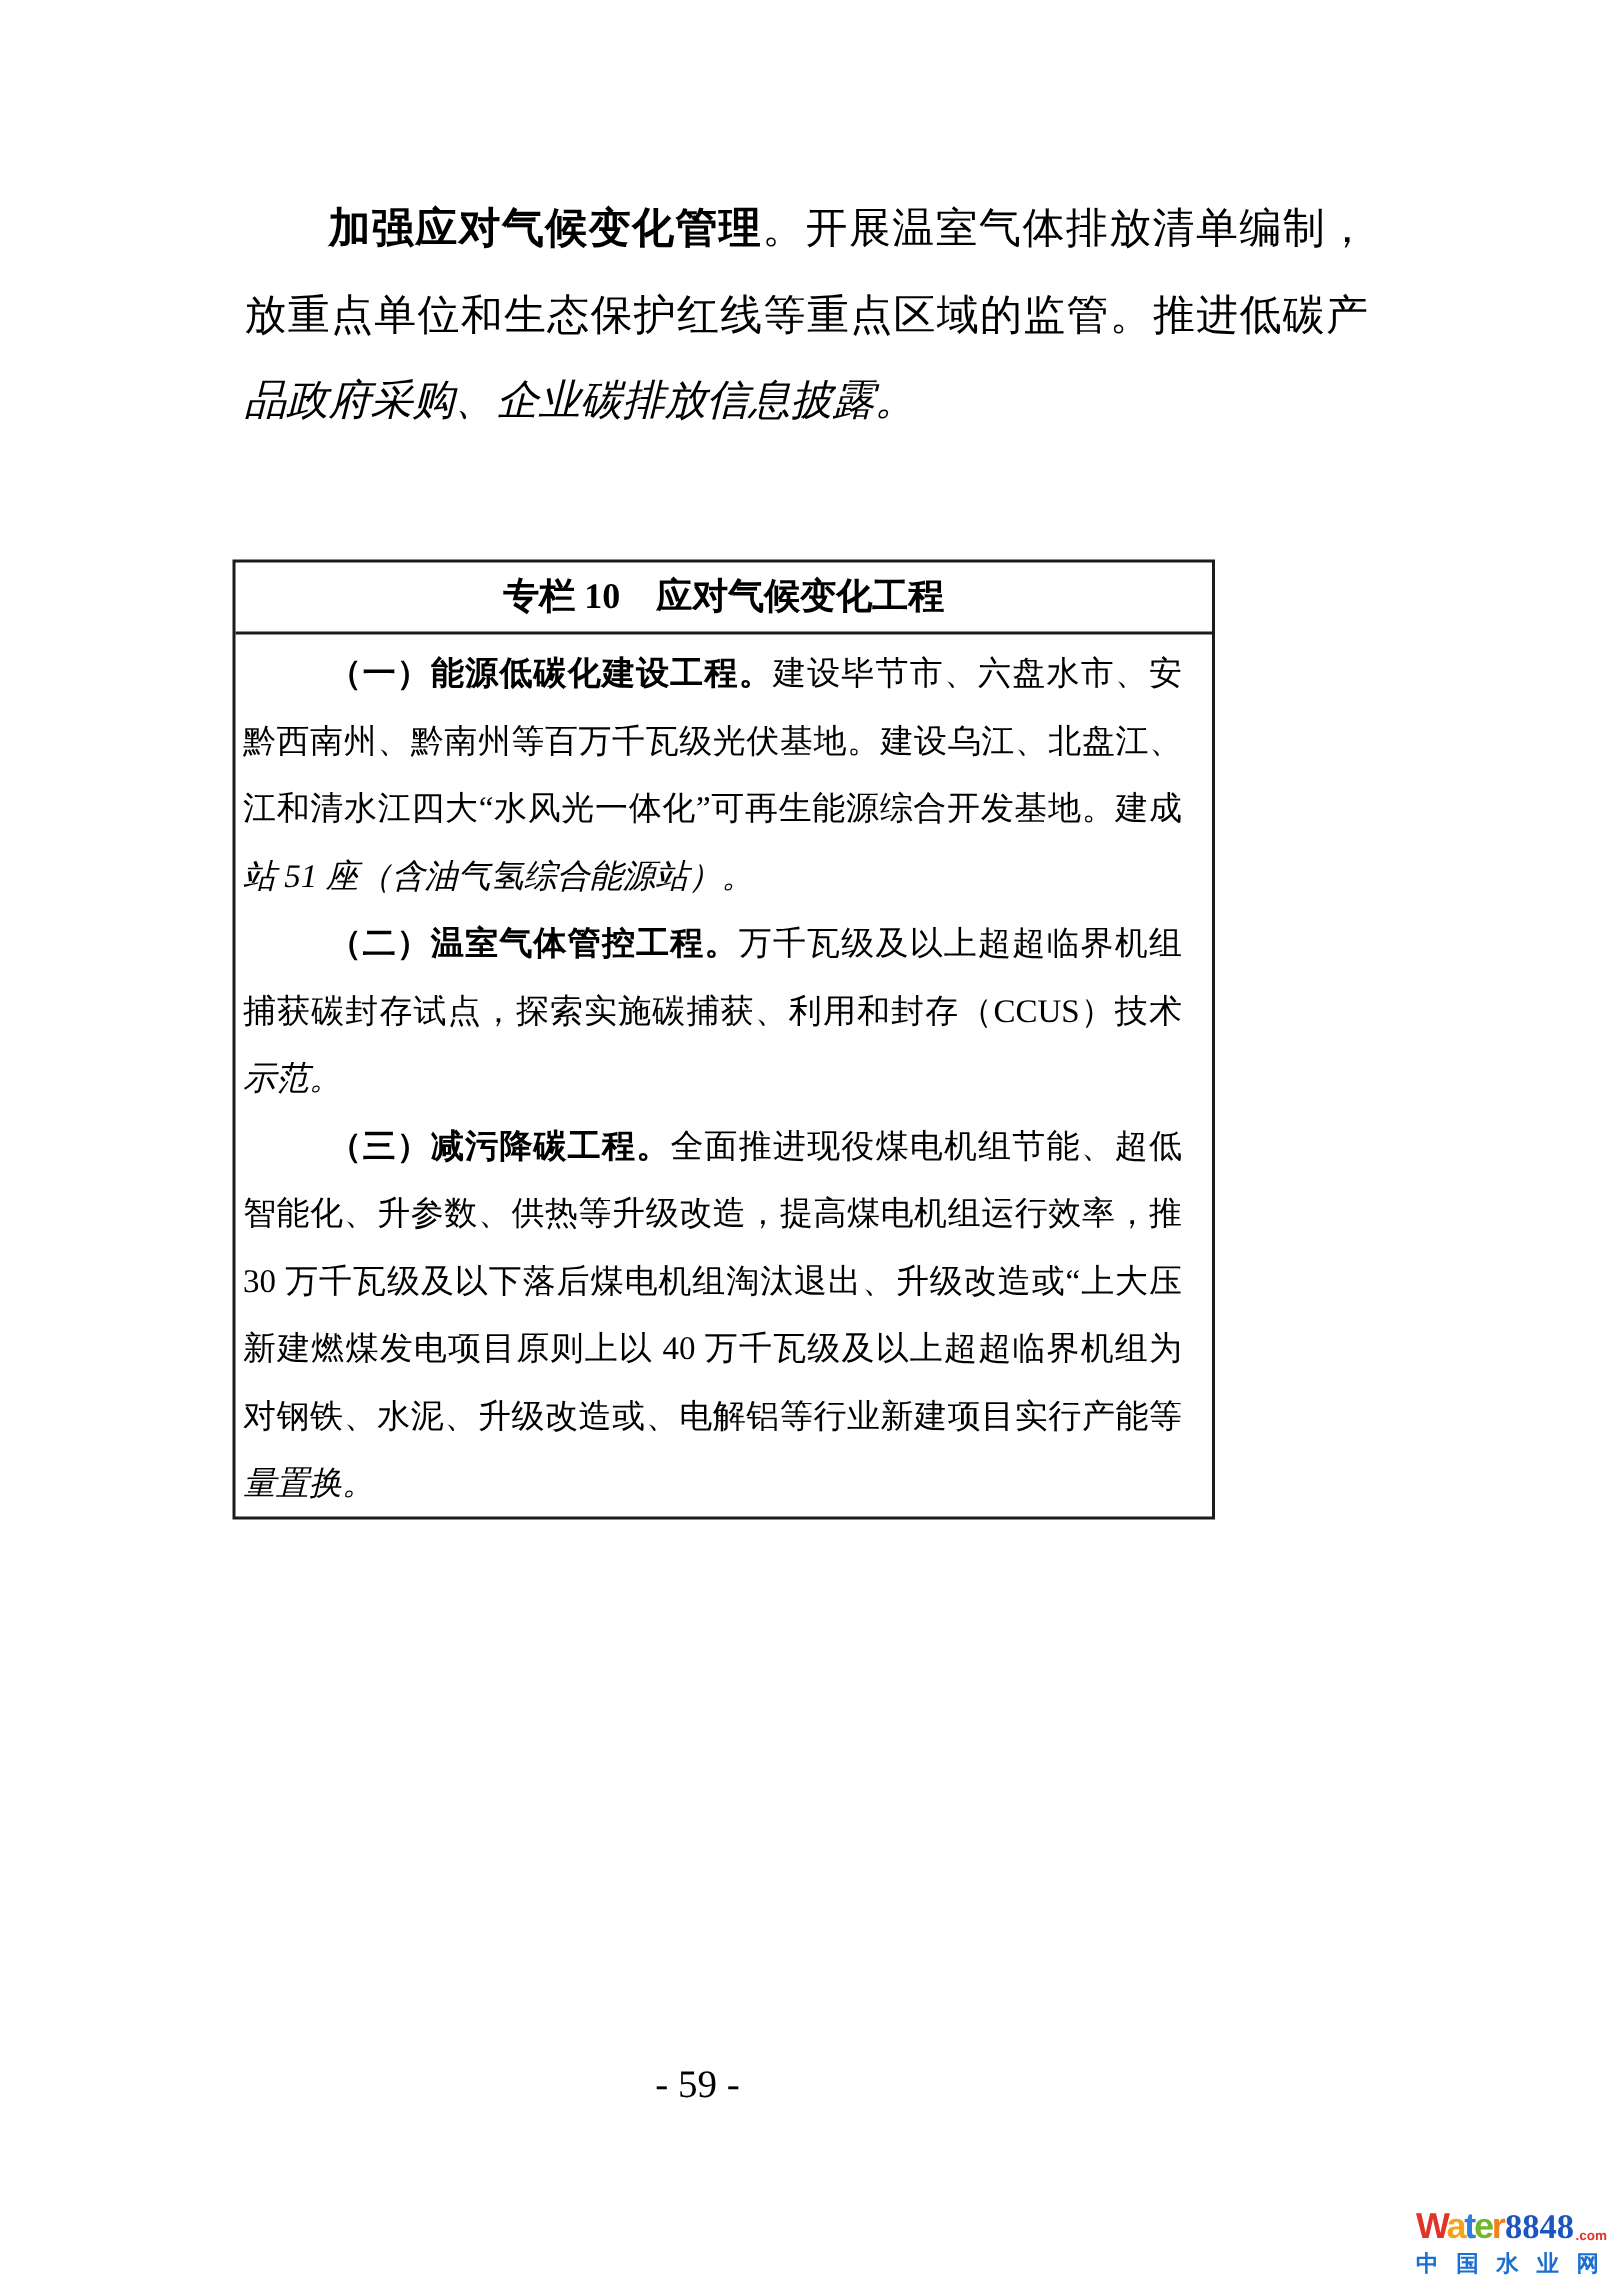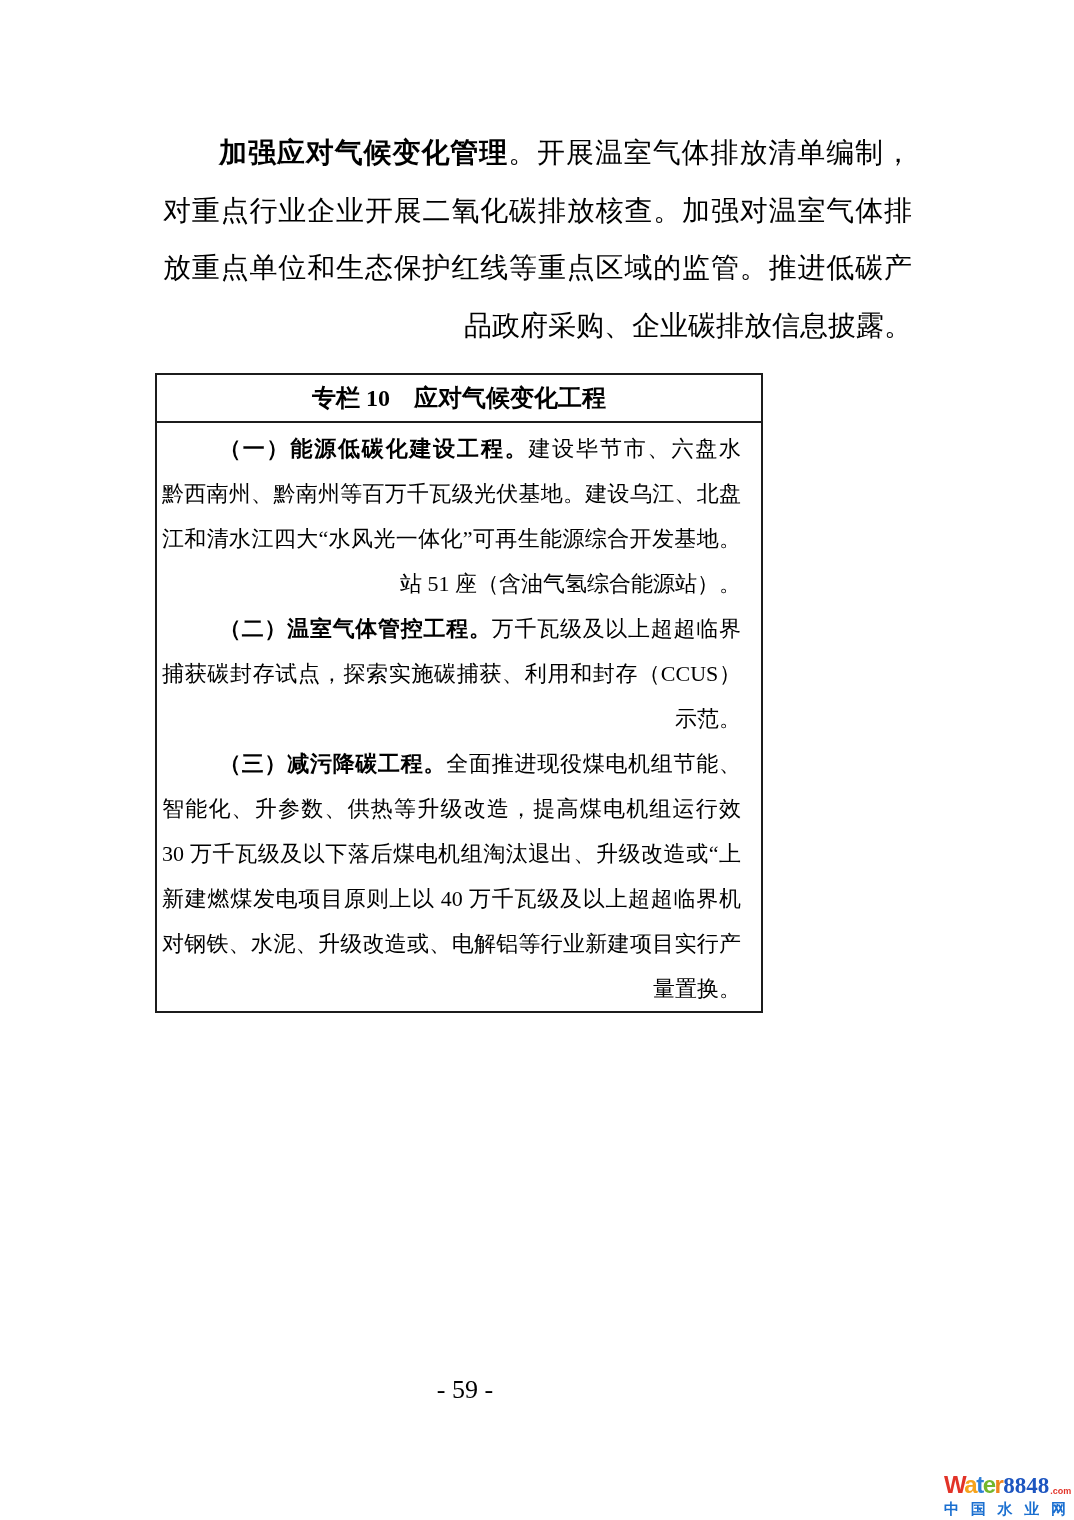--- a/index.html
+++ b/index.html
@@ -15,28 +15,28 @@
   
   .para{
     position:absolute;left:163px;top:124px;width:749px;
   }
   .para .line{
     font-size:28px;line-height:57.5px;height:57.5px;
     overflow:hidden;
   }
   
   .jl{text-align:justify;text-align-last:justify;}
-  .ll{text-align:right;}
+  .ll{text-align:left;font-style:italic;}
   .indp{padding-left:56px;}
   .ind{padding-left:57px;}
   .b{font-weight:bold;}
   
   .box{
     position:absolute;left:155px;top:373px;
-    width:608px;height:640px;
+    width:655px;height:640px;
     border:2px solid #1c1c1c;
     box-sizing:border-box;
     background:#fff;
   }
   .box-header{
     height:46px;line-height:46px;
     border-bottom:2px solid #1c1c1c;
     text-align:center;
     font-weight:bold;font-size:24px;
     font-family:"Liberation Serif", serif;
@@ -86,21 +86,20 @@
     font-family:"Liberation Sans", sans-serif;
   }
 </style>
 </head>
 <body>
 
 <div class="page">
 
   <div class="para">
     <div class="line jl indp"><span class="b">加强应对气候变化管理</span><span>。开展温室气体排放清单编制，</span></div>
-    <div class="line jl"><span>对重点行业企业开展二氧化碳排放核查。加强对温室气体排</span></div>
     <div class="line jl"><span>放重点单位和生态保护红线等重点区域的监管。推进低碳产</span></div>
     <div class="line ll"><span>品政府采购、企业碳排放信息披露。</span></div>
   </div>
 
   <div class="box">
     <div class="box-header">专栏 10　应对气候变化工程</div>
     <div class="box-body">
 
       <div class="line jl ind"><span class="b">（一）能源低碳化建设工程。</span><span>建设毕节市、六盘水市、安顺市、</span></div>
       <div class="line jl"><span>黔西南州、黔南州等百万千瓦级光伏基地。建设乌江、北盘江、南盘</span></div>

